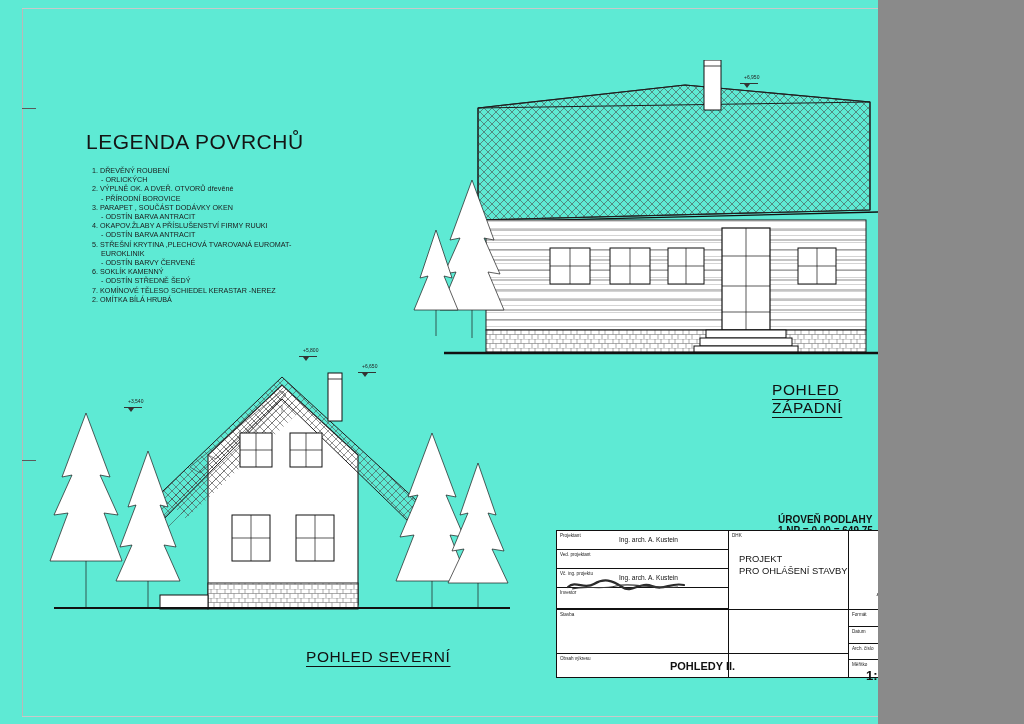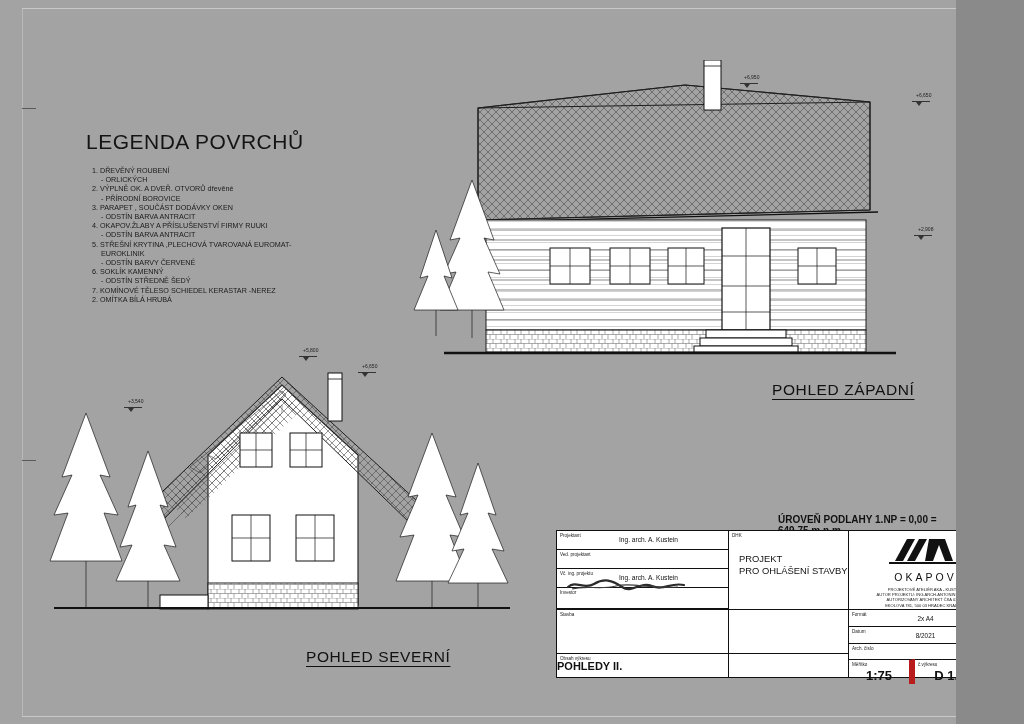--- a/index.html
+++ b/index.html
@@ -1,18 +1,18 @@
 <!DOCTYPE html>
 <html><head>
 <meta charset="utf-8">
 <style>
   html,body{margin:0;padding:0;background:#8a8a8a;}
   body{font-family:"Liberation Sans", sans-serif;}
   .sheet{
-    position:relative;width:956px;height:724px;background:#a3a3a3;overflow:hidden;
+    position:relative;width:878px;height:724px;background:#5eead4;overflow:hidden;
   }
   
   .border-v-left{position:absolute;left:22px;top:8px;width:1px;height:708px;background:#b9b9b9;}
   .border-v-right{position:absolute;left:1002px;top:8px;width:1px;height:708px;background:#c6c6c6;}
   .border-h-top{position:absolute;left:22px;top:8px;width:981px;height:1px;background:#c9c9c9;}
   .border-h-bottom{position:absolute;left:22px;top:716px;width:981px;height:1px;background:#c9c9c9;}
   .fold-mark{position:absolute;left:22px;width:14px;height:1px;background:#5a5a5a;}
 
   
   .legend{position:absolute;left:86px;top:130px;width:330px;}
@@ -36,21 +36,21 @@
   .tb-val{position:absolute;left:62px;top:5px;font-size:6.6px;color:#111;}
   .tb-mid{position:absolute;left:172px;top:0;width:120px;height:78px;border-right:1px solid #111;box-sizing:border-box;}
   .tb-mid .tb-lbl{left:3px;}
   .tb-mid-text{position:absolute;left:10px;top:22px;font-size:9.4px;line-height:12px;color:#111;}
   .tb-logo{position:absolute;left:292px;top:0;width:153px;height:78px;box-sizing:border-box;}
   .tb-logo-name{position:absolute;left:0;right:0;top:40px;text-align:center;font-size:10.5px;letter-spacing:3px;color:#111;}
   .tb-logo-sub{position:absolute;left:0;right:0;top:56px;text-align:center;font-size:4.1px;line-height:5.2px;color:#222;}
   .tb-stavba{position:absolute;left:0;top:78px;width:292px;height:44px;border-top:1px solid #111;border-right:1px solid #111;box-sizing:border-box;}
   .tb-stavba-text{position:absolute;left:0;right:0;top:11px;text-align:center;font-size:10px;line-height:13px;font-weight:bold;color:#111;}
   .tb-obsah{position:absolute;left:0;top:122px;width:292px;height:25px;border-top:1px solid #111;border-right:1px solid #111;box-sizing:border-box;}
-  .tb-obsah-text{position:absolute;left:0;right:0;top:6px;text-align:left;font-size:11px;font-weight:bold;color:#111;}
+  .tb-obsah-text{position:absolute;left:0;right:0;top:6px;text-align:center;font-size:11px;font-weight:bold;color:#111;}
   .tb-right{position:absolute;left:292px;top:78px;width:153px;height:69px;box-sizing:border-box;}
   .tb-rcell{position:absolute;box-sizing:border-box;border-top:1px solid #111;}
   .tb-rcell.b-right{border-right:6px solid #b91c1c;}
   .tb-rval{position:absolute;left:50%;transform:translateX(-50%);top:10px;font-size:6.4px;color:#111;white-space:nowrap;}
   .tb-bigval{position:absolute;left:50%;transform:translateX(-50%);top:8px;font-size:13px;font-weight:bold;color:#111;white-space:nowrap;}
   .uroven{position:absolute;left:778px;top:514px;font-size:10px;font-weight:bold;color:#111;}
   .signature{position:absolute;left:566px;top:578px;width:120px;height:14px;}
 </style>
 </head>
 <body>

